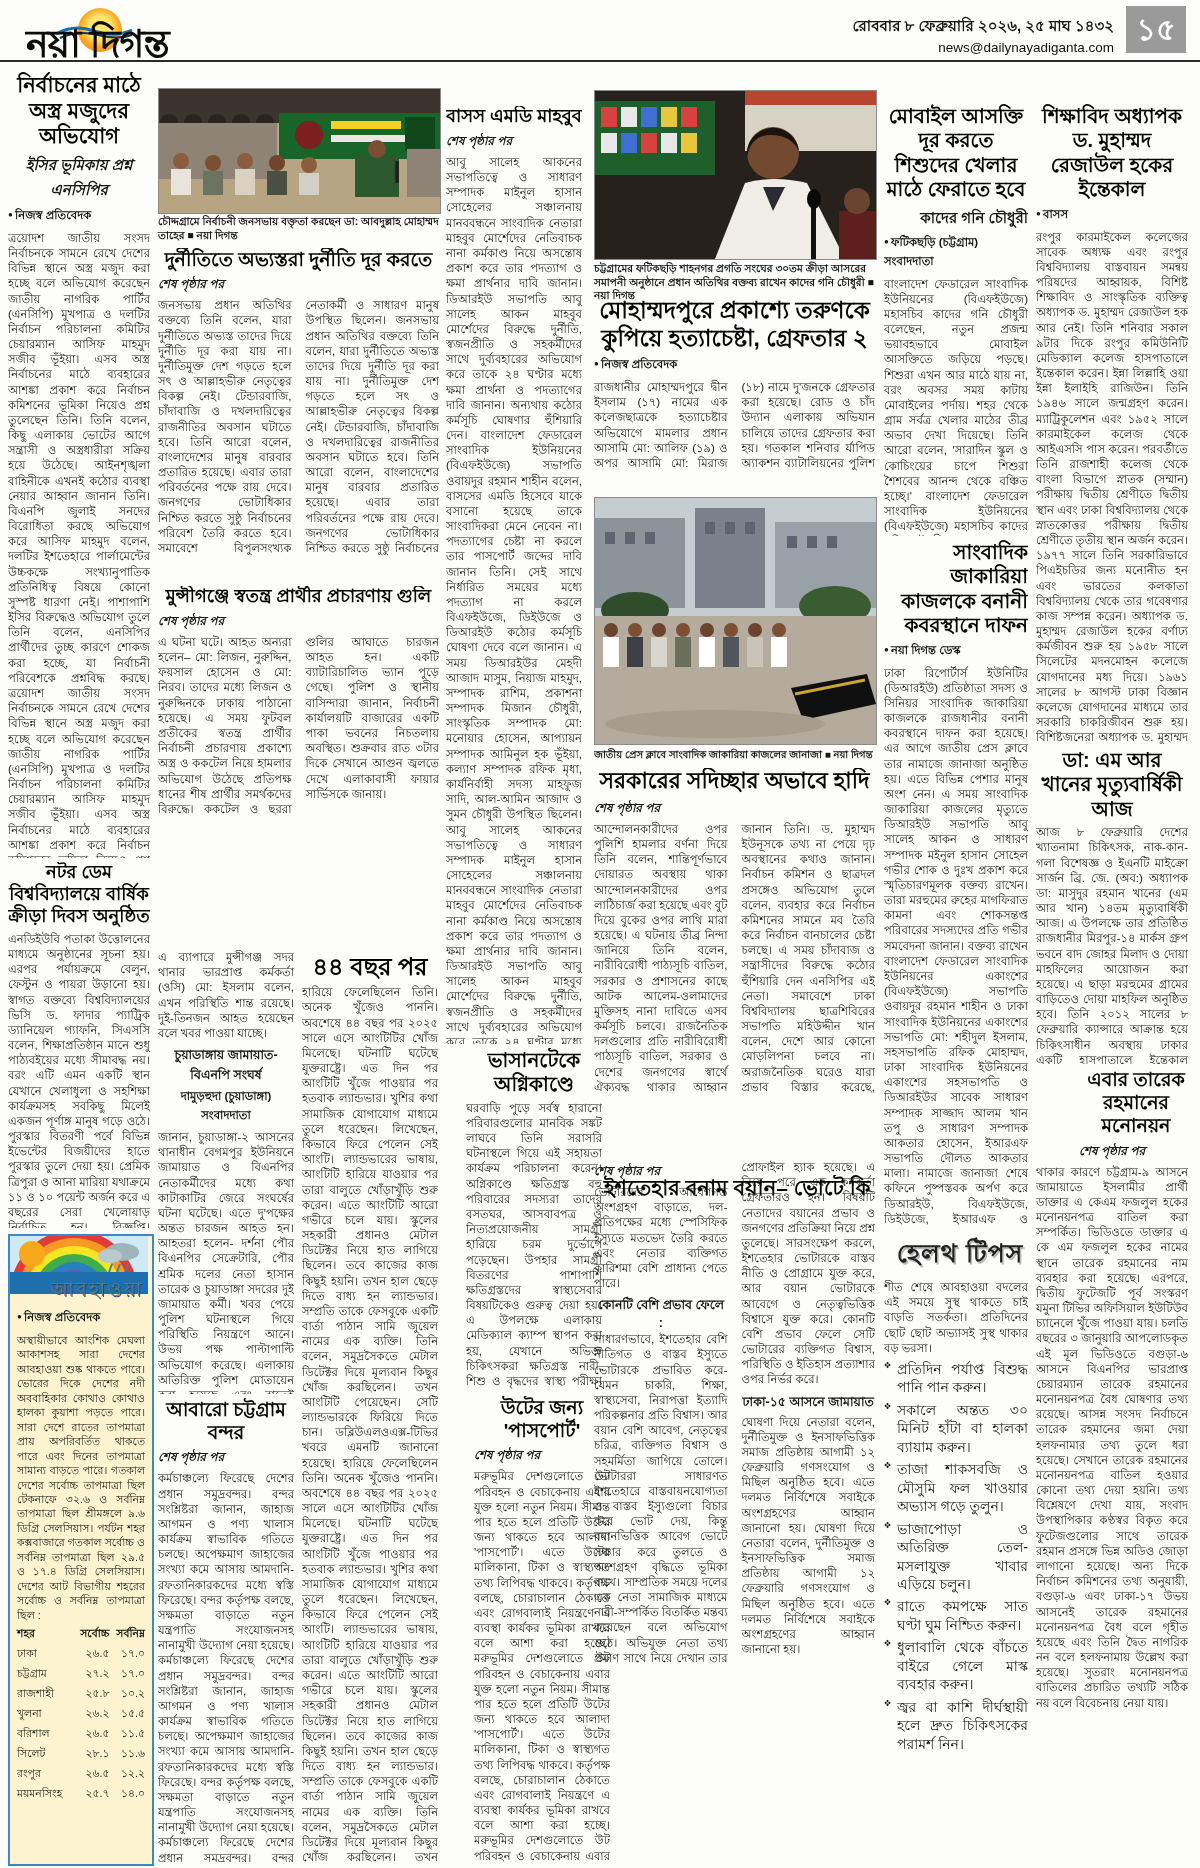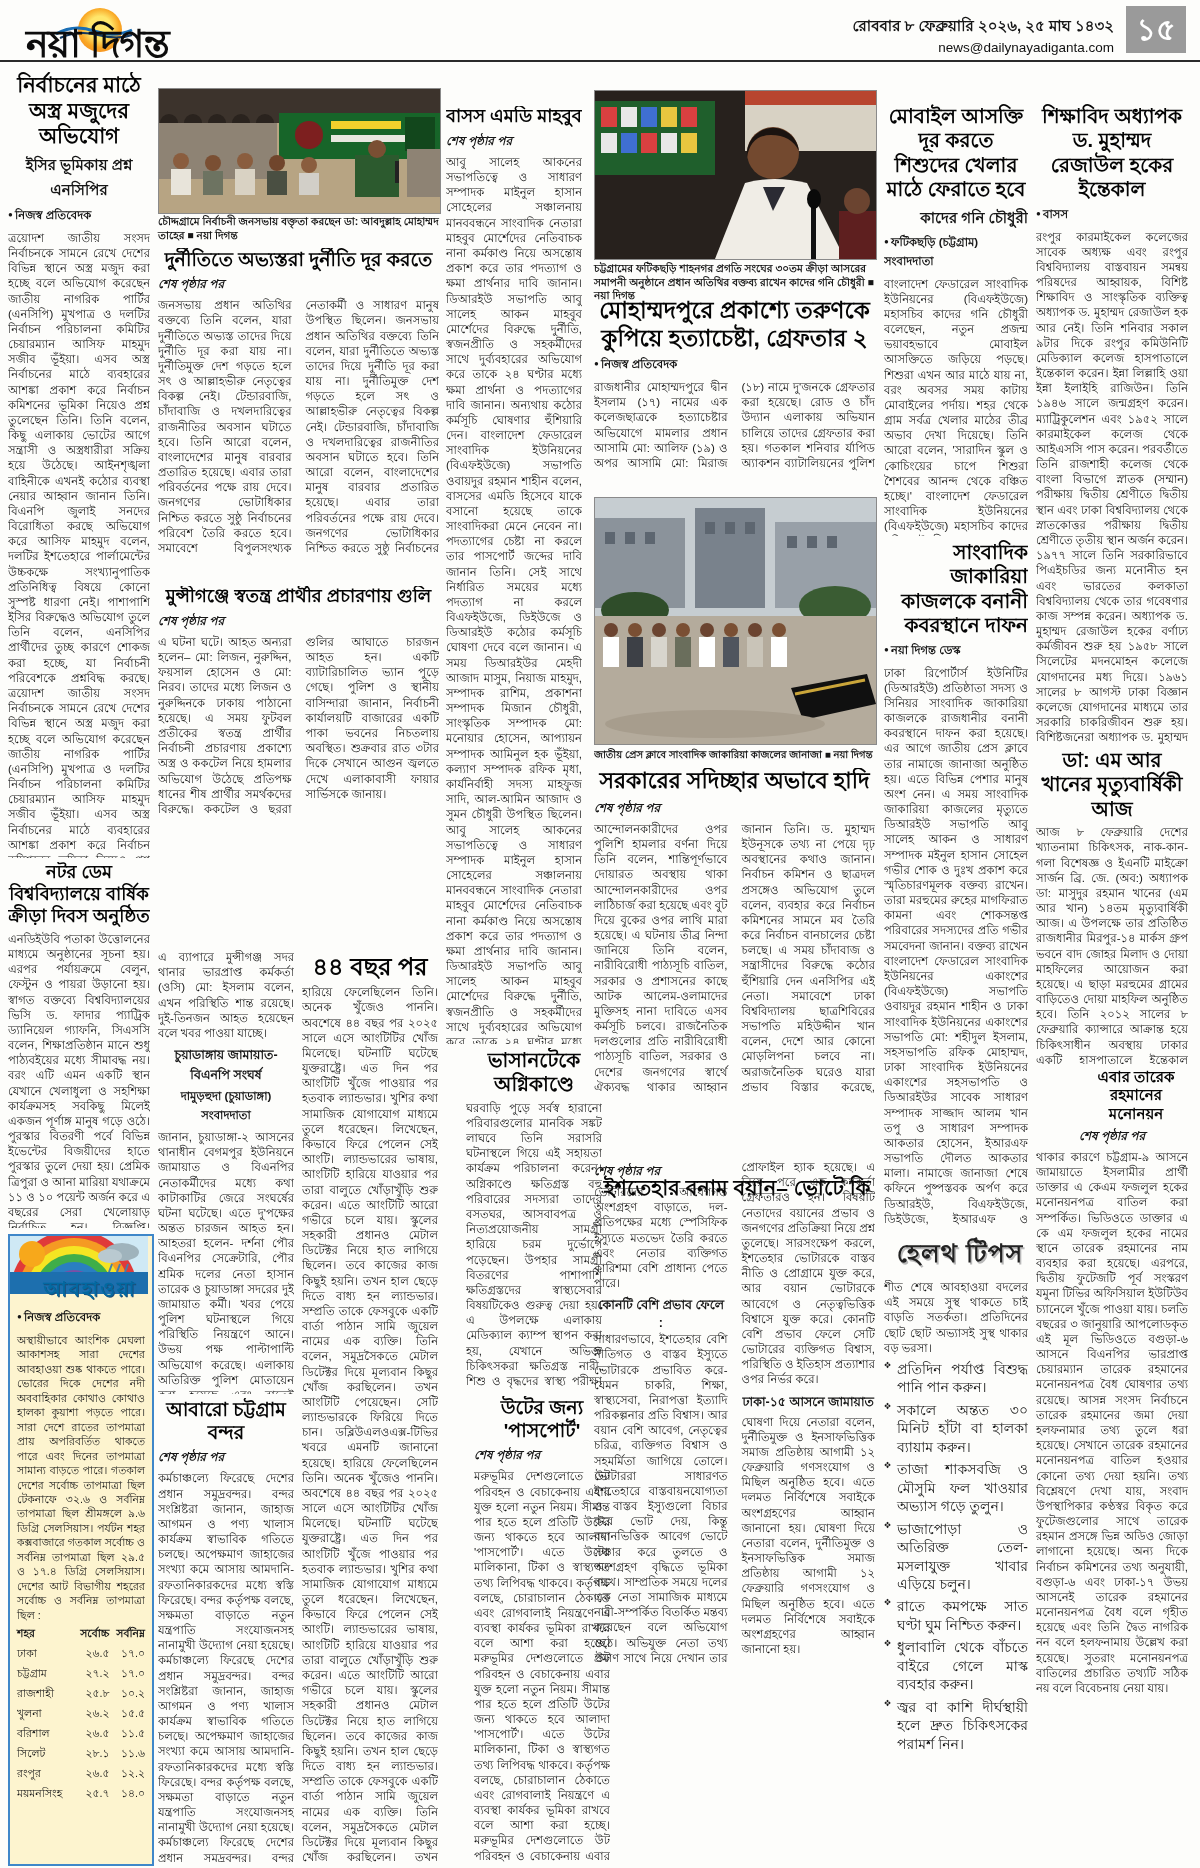--- a/index.html
+++ b/index.html
@@ -15,37 +15,37 @@
              letter-spacing:-1px;white-space:nowrap;}
   .dateline{position:absolute;right:86px;top:16px;text-align:right;line-height:1.35;}
   .dateline .d1{font-size:15px;font-weight:bold;}
   .dateline .d2{font-size:13.5px;color:#111;text-decoration:none;}
   .pagebox{position:absolute;right:14px;top:6px;width:60px;height:47px;background:#9a9a9a;
            color:#fff;font-size:30px;font-weight:900;text-align:center;line-height:47px;}
   .toprule{position:absolute;left:0;top:60px;width:1200px;border-top:2.5px solid #2b2b2b;}
   
   .art{position:absolute;overflow:hidden;}
   .hl{font-weight:900;color:#050505;text-align:center;line-height:1.22;margin:0 0 4px 0;}
-  .sub{font-weight:bold;text-align:center;font-size:15px;margin:2px 0 4px;}
+  .sub{font-weight:bold;text-align:center;font-size:15px;margin:2px 0 4px;font-style:italic;}
   .byline{font-size:11.5px;font-weight:bold;margin:3px 0 5px;}
   .byline::before{content:"● ";font-size:8px;vertical-align:2px;}
   .cont{font-size:12px;font-weight:bold;font-style:italic;margin:2px 0 3px;}
   .body{font-size:11.5px;line-height:1.32;text-align:justify;}
   .cols2{column-count:2;column-gap:14px;}
   .caption{font-size:10.5px;font-weight:bold;line-height:1.3;}
   .cap1{white-space:nowrap;overflow:hidden;font-size:10px;}
   .attr{font-size:15px;font-weight:bold;text-align:right;margin:0 0 2px;}
   .insub{font-size:12.5px;font-weight:900;text-align:center;margin:5px 0 2px;}
   .indate{font-size:11.5px;font-weight:bold;text-align:center;margin:0 0 4px;}
   .photo{border:1px solid #8a8a8a;background:#ccc;}
   .photo svg{display:block;}
   
   .wbox{position:absolute;left:8px;top:1234px;width:142px;height:628px;border:2px solid #3f87c9;
         background:#fdf4cf;overflow:hidden;}
-  .wtitle{position:absolute;left:17px;top:40px;width:126px;font-size:20px;font-weight:700;color:#0369a1;
+  .wtitle{position:absolute;left:24px;top:40px;width:126px;font-size:20px;font-weight:400;color:#737373;
           text-align:center;letter-spacing:2px;text-shadow:1px 1px 0 #1a4f7a;}
   .wbody{font-size:10.8px;line-height:1.34;text-align:justify;}
   .wtable{width:100%;font-size:10.8px;margin-top:2px;border-collapse:collapse;}
   .wtable td{padding:0.5px 0;}
   .wtable td:nth-child(2),.wtable td:nth-child(3){text-align:right;}
   .wtable .hd td{font-weight:bold;}
   
   .health-title{font-size:25px;font-weight:900;text-align:center;color:#222;
       text-shadow:1.5px 1.5px 0 #b9b9b9;letter-spacing:1px;}
   .tips li{margin-bottom:4px;list-style:none;position:relative;padding-left:13px;}
@@ -398,18 +398,18 @@
     <div class="byline">বাসস</div>
     <div class="body" style="height:510px;">রংপুর কারমাইকেল কলেজের সাবেক অধ্যক্ষ এবং রংপুর বিশ্ববিদ্যালয় বাস্তবায়ন সমন্বয় পরিষদের আহ্বায়ক, বিশিষ্ট শিক্ষাবিদ ও সাংস্কৃতিক ব্যক্তিত্ব অধ্যাপক ড. মুহাম্মদ রেজাউল হক আর নেই। তিনি শনিবার সকাল ৯টার দিকে রংপুর কমিউনিটি মেডিক্যাল কলেজ হাসপাতালে ইন্তেকাল করেন। ইন্না লিল্লাহি ওয়া ইন্না ইলাইহি রাজিউন। তিনি ১৯৪৬ সালে জন্মগ্রহণ করেন। ম্যাট্রিকুলেশন এবং ১৯৫২ সালে কারমাইকেল কলেজ থেকে আইএসসি পাস করেন। পরবর্তীতে তিনি রাজশাহী কলেজ থেকে বাংলা বিভাগে স্নাতক (সম্মান) পরীক্ষায় দ্বিতীয় শ্রেণীতে দ্বিতীয় স্থান এবং ঢাকা বিশ্ববিদ্যালয় থেকে স্নাতকোত্তর পরীক্ষায় দ্বিতীয় শ্রেণীতে তৃতীয় স্থান অর্জন করেন। ১৯৭৭ সালে তিনি সরকারিভাবে পিএইচডির জন্য মনোনীত হন এবং ভারতের কলকাতা বিশ্ববিদ্যালয় থেকে তার গবেষণার কাজ সম্পন্ন করেন। অধ্যাপক ড. মুহাম্মদ রেজাউল হকের বর্ণাঢ্য কর্মজীবন শুরু হয় ১৯৫৮ সালে সিলেটের মদনমোহন কলেজে যোগদানের মধ্য দিয়ে। ১৯৬১ সালের ৮ আগস্ট ঢাকা বিজ্ঞান কলেজে যোগদানের মাধ্যমে তার সরকারি চাকরিজীবন শুরু হয়। বিশিষ্টজনেরা অধ্যাপক ড. মুহাম্মদ রেজাউল হকের মৃত্যুতে গভীর শোক প্রকাশ করেছেন।</div>
   </div>
 
   <div class="art" style="left:1036px;top:748px;width:152px;height:316px;">
     <h2 class="hl" style="font-size:20px;">ডা: এম আর খানের মৃত্যুবার্ষিকী আজ</h2>
     <div class="body" style="height:246px;">আজ ৮ ফেব্রুয়ারি দেশের খ্যাতনামা চিকিৎসক, নাক-কান-গলা বিশেষজ্ঞ ও ইএনটি মাইক্রো সার্জন ব্রি. জে. (অব:) অধ্যাপক ডা: মাসুদুর রহমান খানের (এম আর খান) ১৪তম মৃত্যুবার্ষিকী আজ। এ উপলক্ষে তার প্রতিষ্ঠিত রাজধানীর মিরপুর-১৪ মার্কস গ্রুপ ভবনে বাদ জোহর মিলাদ ও দোয়া মাহফিলের আয়োজন করা হয়েছে। এ ছাড়া মরহুমের গ্রামের বাড়িতেও দোয়া মাহফিল অনুষ্ঠিত হবে। তিনি ২০১২ সালের ৮ ফেব্রুয়ারি ক্যান্সারে আক্রান্ত হয়ে চিকিৎসাধীন অবস্থায় ঢাকার একটি হাসপাতালে ইন্তেকাল করেন। পরদিন তাকে গ্রামের বাড়ি মাগুরার শ্রীপুর উপজেলার কমলাপুর কবরস্থানে দাফন করা হয়। ডা: এম. আর খান সেনাবাহিনীতে চিকিৎসক হিসেবে দীর্ঘ কর্মজীবন কাটিয়েছেন।</div>
   </div>
 
   <div class="art" style="left:1036px;top:1068px;width:152px;height:794px;">
-    <h2 class="hl" style="font-size:15px;margin-left:48px;">এবার তারেক রহমানের মনোনয়ন</h2>
+    <h2 class="hl" style="font-size:19px;margin-left:48px;">এবার তারেক রহমানের মনোনয়ন</h2>
     <div class="cont" style="text-align:center;">শেষ পৃষ্ঠার পর</div>
     <div class="body" style="height:700px;">থাকার কারণে চট্টগ্রাম-৯ আসনে জামায়াতে ইসলামীর প্রার্থী ডাক্তার এ কেএম ফজলুল হকের মনোনয়নপত্র বাতিল করা সম্পর্কিত। ভিডিওতে ডাক্তার এ কে এম ফজলুল হকের নামের স্থানে তারেক রহমানের নাম ব্যবহার করা হয়েছে। এরপরে, দ্বিতীয় ফুটেজটি পূর্ব সংস্করণ যমুনা টিভির অফিসিয়াল ইউটিউব চ্যানেলে খুঁজে পাওয়া যায়। চলতি বছরের ৩ জানুয়ারি আপলোডকৃত এই মূল ভিডিওতে বগুড়া-৬ আসনে বিএনপির ভারপ্রাপ্ত চেয়ারম্যান তারেক রহমানের মনোনয়নপত্র বৈধ ঘোষণার তথ্য রয়েছে। আসন্ন সংসদ নির্বাচনে তারেক রহমানের জমা দেয়া হলফনামার তথ্য তুলে ধরা হয়েছে। সেখানে তারেক রহমানের মনোনয়নপত্র বাতিল হওয়ার কোনো তথ্য দেয়া হয়নি। তথ্য বিশ্লেষণে দেখা যায়, সংবাদ উপস্থাপিকার কণ্ঠস্বর বিকৃত করে ফুটেজগুলোর সাথে তারেক রহমান প্রসঙ্গে ভিন্ন অডিও জোড়া লাগানো হয়েছে। অন্য দিকে নির্বাচন কমিশনের তথ্য অনুযায়ী, বগুড়া-৬ এবং ঢাকা-১৭ উভয় আসনেই তারেক রহমানের মনোনয়নপত্র বৈধ বলে গৃহীত হয়েছে এবং তিনি দ্বৈত নাগরিক নন বলে হলফনামায় উল্লেখ করা হয়েছে। সুতরাং মনোনয়নপত্র বাতিলের প্রচারিত তথ্যটি সঠিক নয় বলে বিবেচনায় নেয়া যায়।</div>
   </div>
 
 </div>
 
 </body></html>

